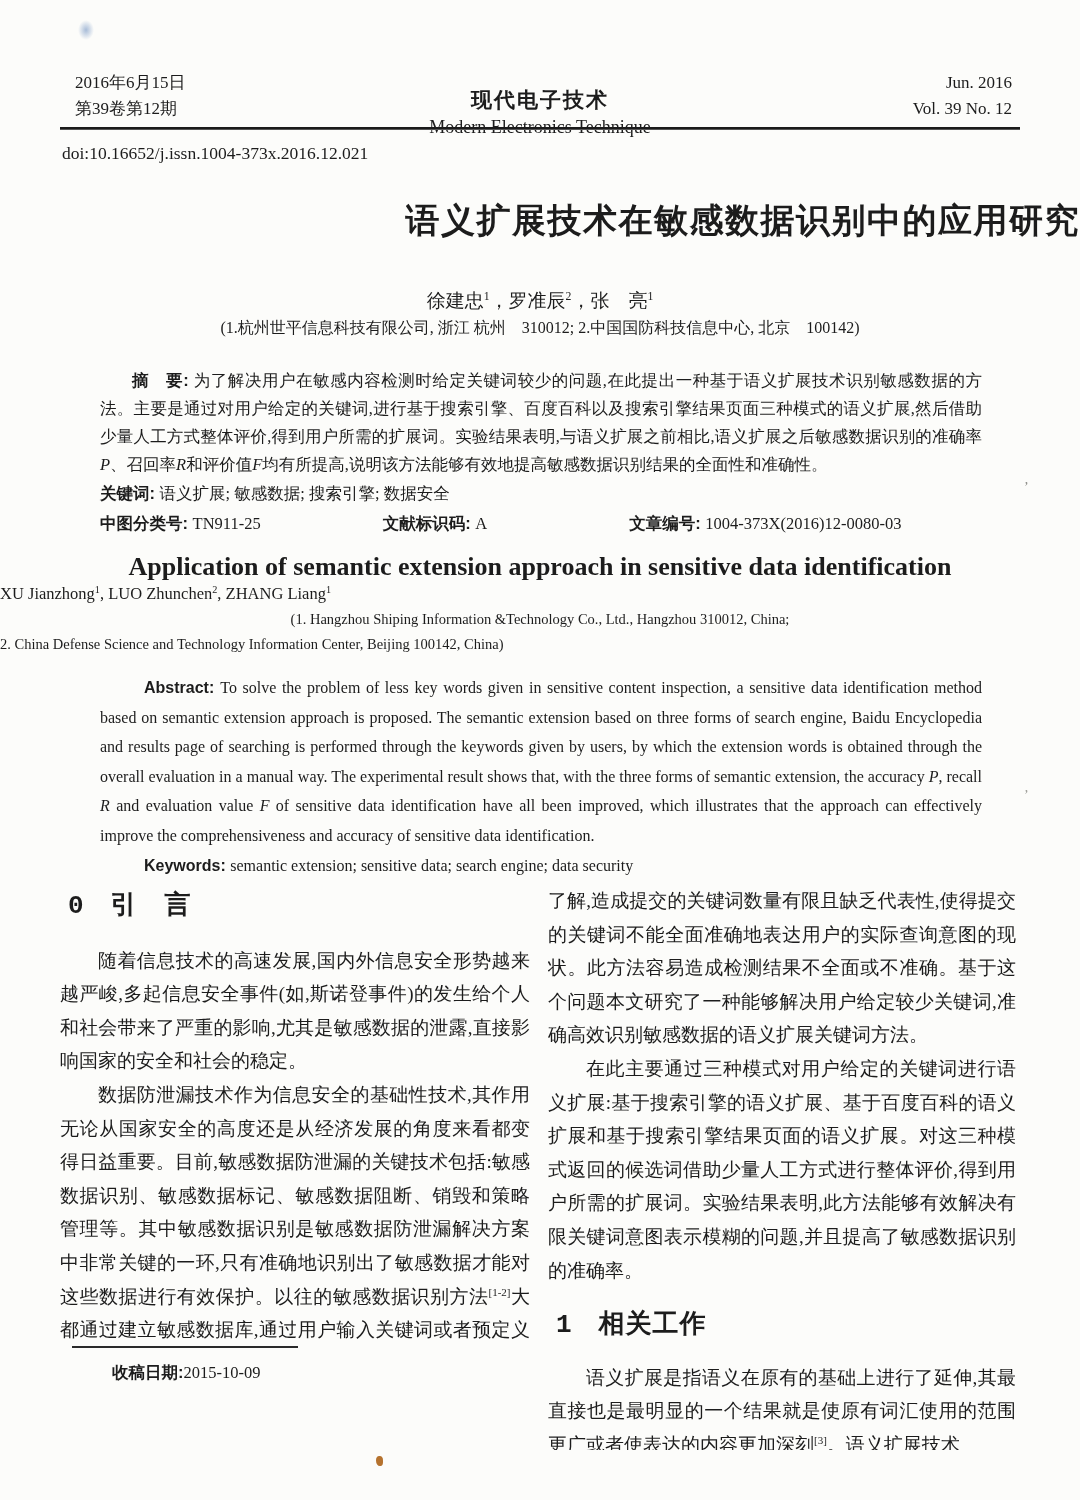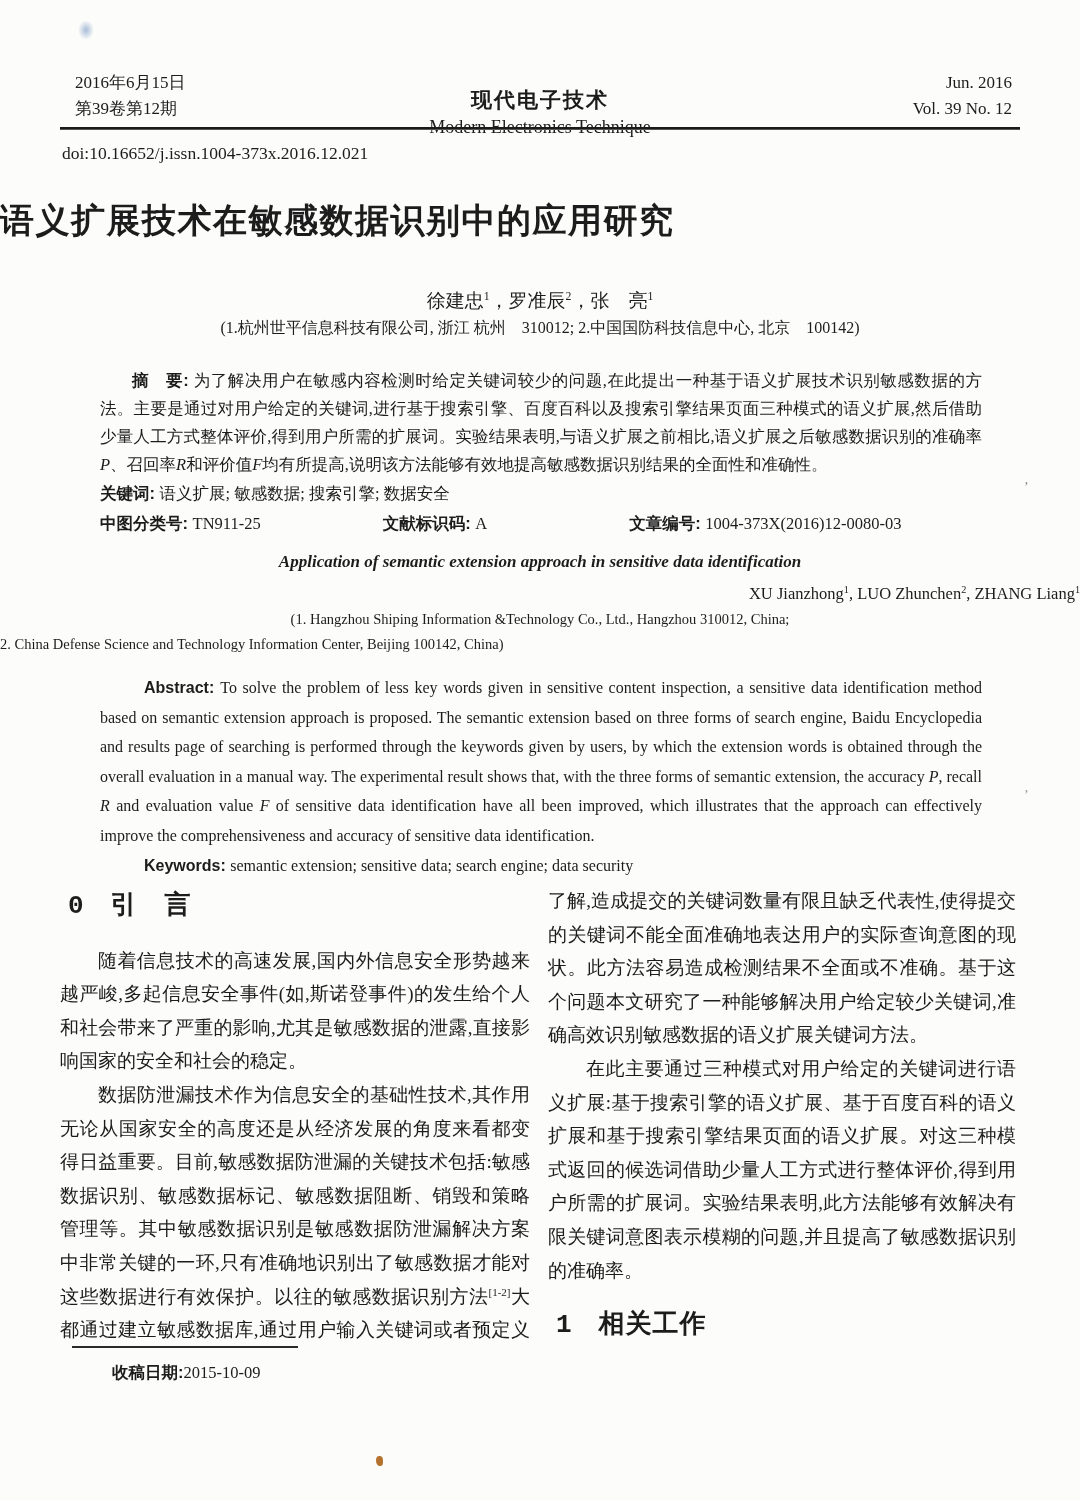--- a/index.html
+++ b/index.html
@@ -10,36 +10,36 @@
     font-family:"Liberation Serif","DejaVu Serif",serif;
   }
   .hdr { position:absolute; top:70px; left:60px; right:60px; height:56px; }
   .hdr-left { position:absolute; left:15px; top:0; font-size:17px; line-height:26px; }
   .hdr-center { position:absolute; left:0; right:0; top:0; text-align:center;margin-top:16px; }
   .hdr-journal-cn { font-family:"Liberation Sans","DejaVu Sans",sans-serif; font-weight:bold; font-size:21px; letter-spacing:2px; }
   .hdr-journal-en { font-size:18px; line-height:26px; }
   .hdr-right { position:absolute; right:8px; top:0; font-size:17px; line-height:26px; text-align:right; }
   .hdr-rule { position:absolute; top:127px; left:60px; right:60px; height:3px; background:#1a1a1a; border-bottom:1px solid #555; }
   .doi-line { position:absolute; top:143px; left:62px; font-size:17.5px; }
-  .title-cn { position:absolute; top:198px; left:0; right:0; text-align:left;
+  .title-cn { position:absolute; top:198px; left:0; right:0; text-align:right;
     font-size:34px; font-weight:bold; letter-spacing:1.5px; }
   .authors-cn { position:absolute; top:288px; left:0; right:0; text-align:center; font-size:19px; }
   .affil-cn { position:absolute; top:318px; left:0; right:0; text-align:center; font-size:16px; }
   sup { font-size:0.62em; vertical-align:super; line-height:0; }
   .front { position:absolute; top:366px; left:100px; right:98px; font-size:16.5px; line-height:28px; }
   .front p.just { text-align:justify; }
   .abstract-cn { text-indent:32px; }
   .lbl { font-family:"Liberation Sans","DejaVu Sans",sans-serif; font-weight:bold; font-style:normal; }
   .var { font-style:italic; }
   .meta-line { margin-top:1px; white-space:nowrap; }
   .meta-doc { margin-left:122px; }
   .meta-art { margin-left:142px; }
   .title-en { position:absolute; top:552px; left:0; right:0; text-align:center;
-    font-size:17px; font-weight:bold;font-style:italic; }
-  .authors-en { position:absolute; top:584px; left:0; right:0; text-align:right; font-size:16.5px; }
+    font-size:26px; font-weight:bold; }
+  .authors-en { position:absolute; top:584px; left:0; right:0; text-align:left; font-size:16.5px; }
   .affil-en1 { position:absolute; top:611px; left:0; right:0; text-align:center; font-size:14.5px; }
   .affil-en2 { position:absolute; top:636px; left:0; right:0; text-align:left; font-size:14.5px; }
   .abs-en { position:absolute; top:673px; left:100px; right:98px; font-size:16px; line-height:29.5px; }
   .abs-en p { text-align:justify; }
   .abs-en .abs-body { text-indent:44px; }
   .kw-en { text-indent:44px; margin-top:1px; }
   .col { position:absolute; top:884px; font-size:19px; line-height:33.6px; }
   .col p { text-align:justify; text-indent:2em; }
   .col p.noindent { text-indent:0; }
   .col-left { left:60px; width:470px; height:455px; overflow:hidden; }
@@ -111,20 +111,21 @@
   <div class="col col-left">
     <h2 class="sec"><span class="sec-num">0</span><span>引　言</span></h2>
     <p>随着信息技术的高速发展,国内外信息安全形势越来越严峻,多起信息安全事件(如,斯诺登事件)的发生给个人和社会带来了严重的影响,尤其是敏感数据的泄露,直接影响国家的安全和社会的稳定。</p>
     <p><span>数据防泄漏技术作为信息安全的基础性技术,其作用无论从国家安全的高度还是从经济发展的角度来看都变得日益重要。目前,敏感数据防泄漏的关键技术包括:敏感数据识别、敏感数据标记、敏感数据阻断、销毁和策略管理等。其中敏感数据识别是敏感数据防泄漏解决方案中非常关键的一环,只有准确地识别出了敏感数据才能对这些数据进行有效保护。以往的敏感数据识别方法</span><sup class="ref-sup">[1-2]</sup><span>大都通过建立敏感数据库,通过用户输入关键词或者预定义相关内容匹配敏感数据库来检测实现。这种方法忽略了很多用户缺乏对相关领域知识的</span></p>
   </div>
 
   <div class="col col-right">
     <p class="noindent">了解,造成提交的关键词数量有限且缺乏代表性,使得提交的关键词不能全面准确地表达用户的实际查询意图的现状。此方法容易造成检测结果不全面或不准确。基于这个问题本文研究了一种能够解决用户给定较少关键词,准确高效识别敏感数据的语义扩展关键词方法。</p>
     <p>在此主要通过三种模式对用户给定的关键词进行语义扩展:基于搜索引擎的语义扩展、基于百度百科的语义扩展和基于搜索引擎结果页面的语义扩展。对这三种模式返回的候选词借助少量人工方式进行整体评价,得到用户所需的扩展词。实验结果表明,此方法能够有效解决有限关键词意图表示模糊的问题,并且提高了敏感数据识别的准确率。</p>
     <h2 class="sec"><span class="sec-num">1</span><span>相关工作</span></h2>
+    <p><span>语义扩展是指语义在原有的基础上进行了延伸,其最直接也是最明显的一个结果就是使原有词汇使用的范围更广或者使表达的内容更加深刻</span><sup class="ref-sup">[3]</sup><span>。语义扩展技术</span></p>
   </div>
 
   <div class="footnote">
     <div class="footnote-rule"></div>
     <div class="footnote-text"><span class="lbl">收稿日期:</span><span>2015-10-09</span></div>
   </div>
 
   <div class="artifact-orange"></div>
   <div class="artifact-tick1">ʼ</div>
   <div class="artifact-tick2">ʼ</div>

